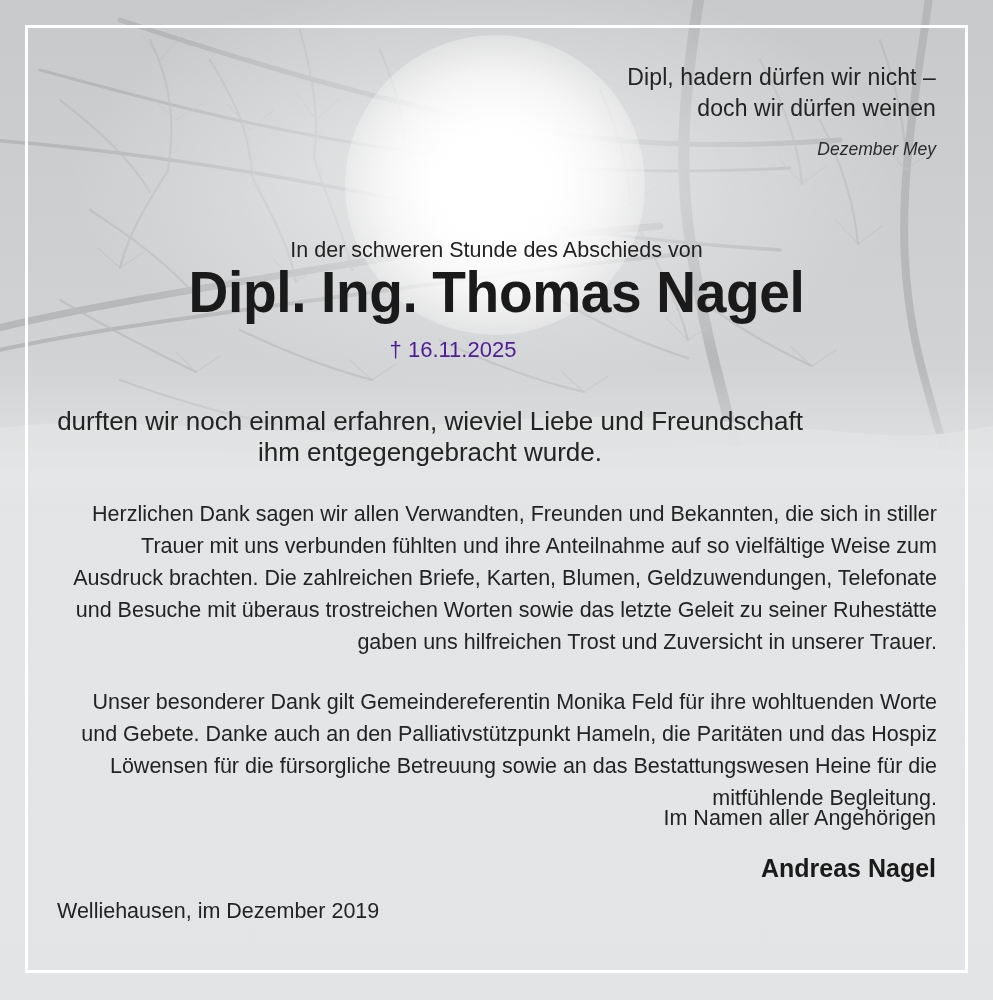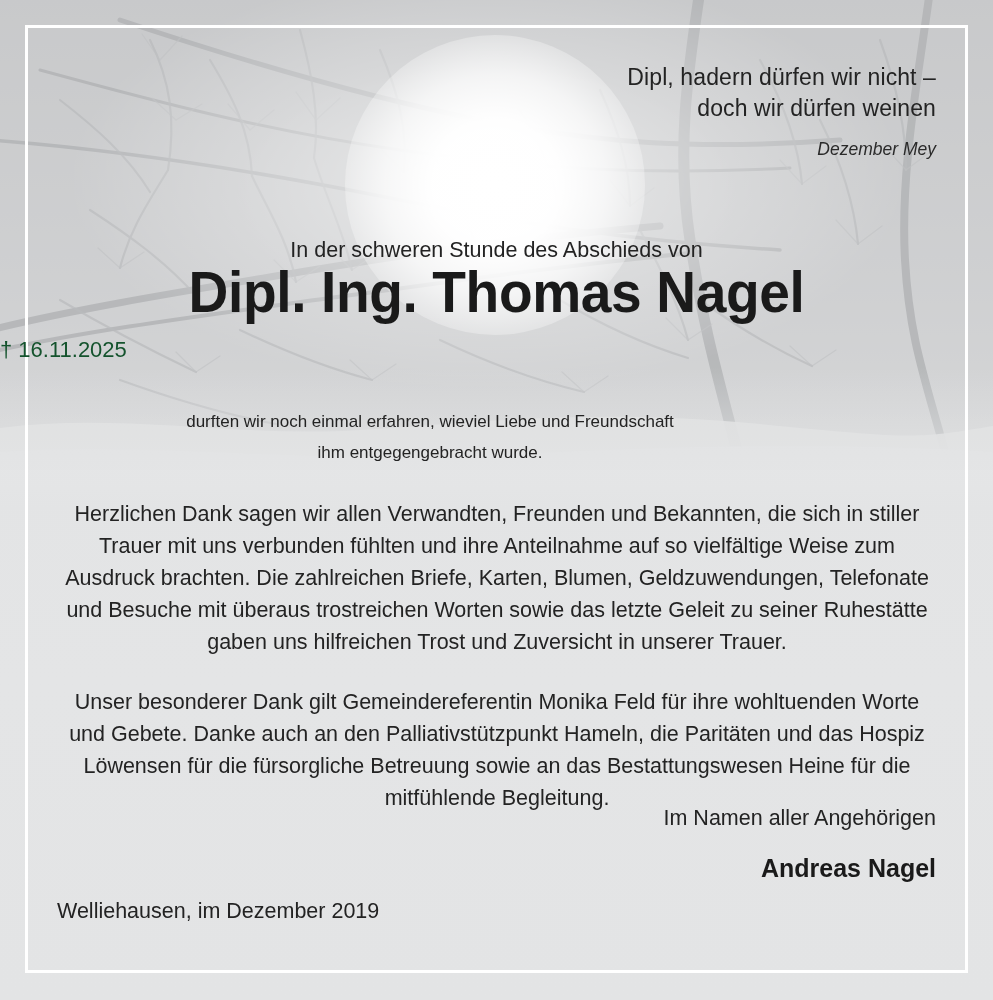--- a/index.html
+++ b/index.html
@@ -138,50 +138,50 @@
     letter-spacing: -0.4px;
     color: #1a1a1a;
     transform: scaleX(0.95);
   }
 
   .death-date {
     position: absolute;
     left: 0;
     top: 337px;
     width: 906px;
-    text-align: left;
+    text-align: center;
     font-size: 22px;
-    color: #14532d;
+    color: #4c1d95;
   }
 
   .sub-lines {
     position: absolute;
     left: 0;
     top: 406px;
     width: 860px;
     text-align: center;
-    font-size: 17px;
+    font-size: 26px;
     line-height: 31px;
     color: #232323;
     white-space: pre-line;
   }
 
   .body-block {
     position: absolute;
     left: 57px;
     top: 498px;
     width: 880px;
   }
 
   .body-para {
     font-size: 21.5px;
     line-height: 32px;
     color: #232323;
     margin: 0 0 28px 0;
-    text-align: center;
+    text-align: right;
   }
 
   .closing-line {
     position: absolute;
     right: 57px;
     top: 806px;
     font-size: 21.5px;
     color: #232323;
   }
 

